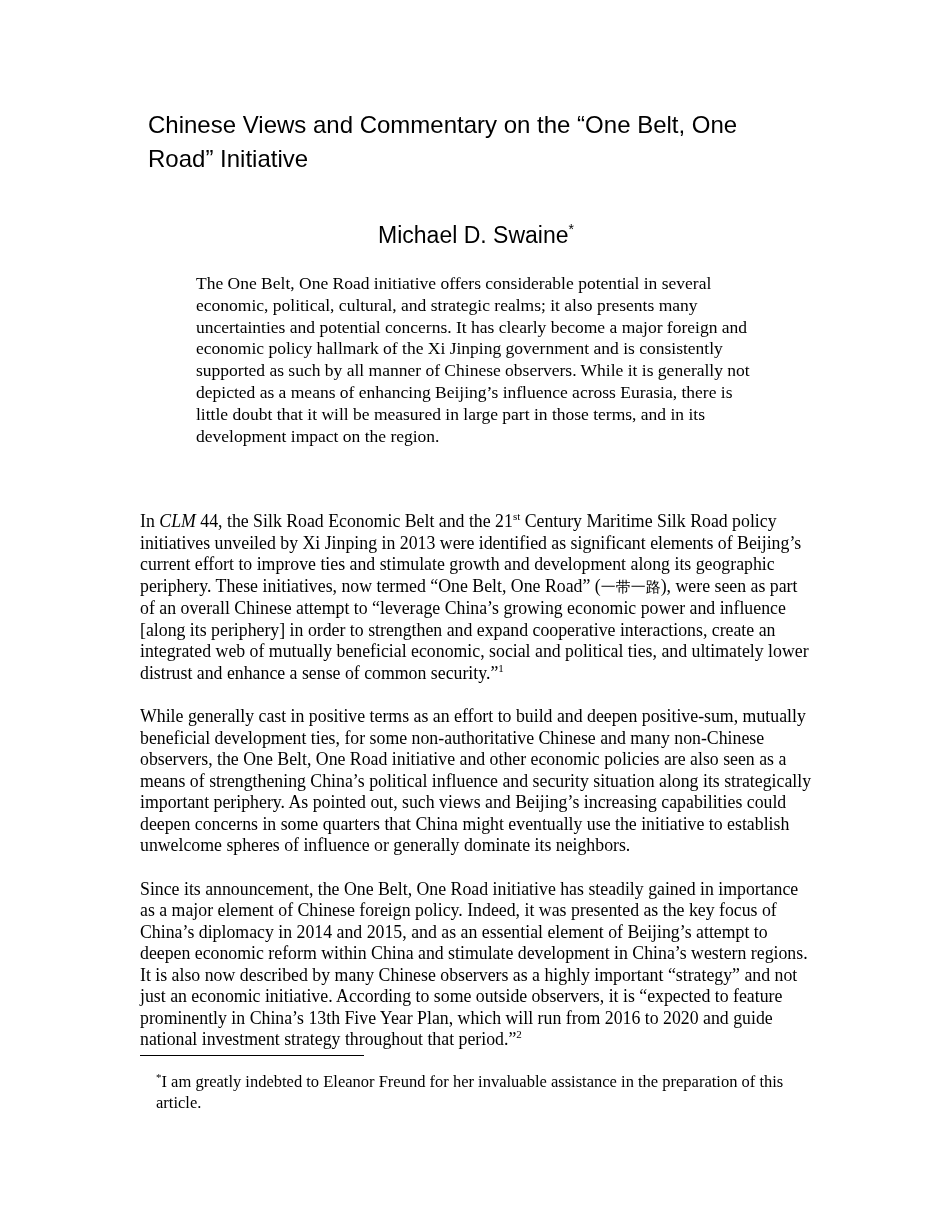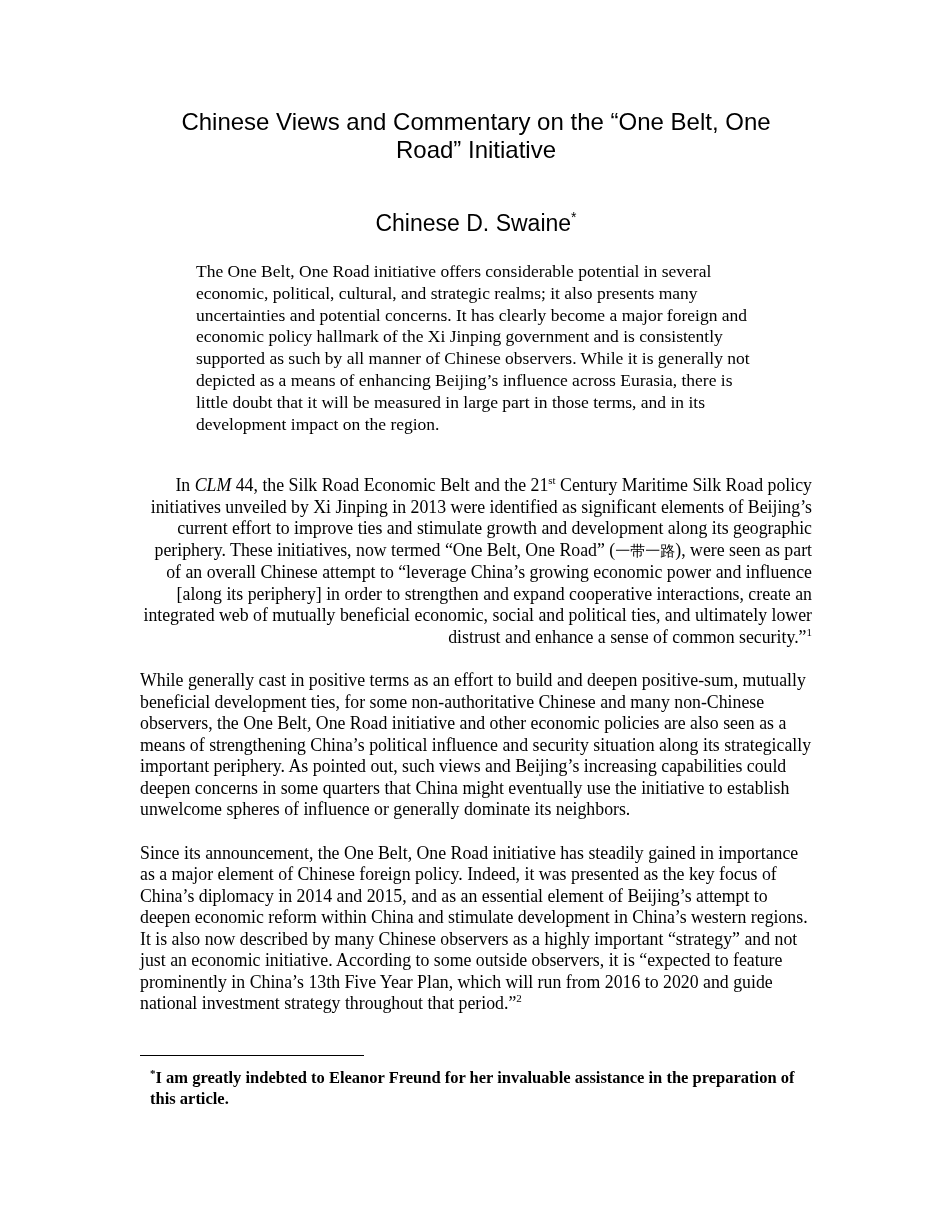--- a/index.html
+++ b/index.html
@@ -26,22 +26,21 @@
   }
   .content {
     position: absolute;
     left: 140px;
     top: 108px;
     width: 672px;
   }
   .title {
     font-family: "Liberation Sans", sans-serif;
     font-size: 24px;
-    line-height: 28px;
-    text-align: center;
+    line-height: 34px;
     margin: 0 0 0 0;
     padding: 0 8px;
     font-weight: normal;
   }
   .author {
     font-family: "Liberation Sans", sans-serif;
     font-size: 23px;
     line-height: 28px;
     text-align: center;
     margin: 45px 0 0 0;
@@ -60,22 +59,21 @@
     line-height: 21.8px;
     text-align: left;
   }
   p.body-par {
     font-size: 17.8px;
     line-height: 21.5px;
     margin: 22px 0 0 0;
     text-align: left;
   }
   p.body-par.first {
-    margin-top: 40px;
-    text-align: right;
+    margin-top: 64px;
   }
   .ital {
     font-style: italic;
   }
   sup {
     font-size: 11px;
     vertical-align: super;
     line-height: 0;
   }
   .cjk {
@@ -90,38 +88,37 @@
   }
   .footnote-rule {
     width: 224px;
     height: 1px;
     background: #000000;
     margin: 0 0 12px 0;
   }
   .footnote-text {
     font-size: 16.5px;
     line-height: 20.5px;
-    margin: 10px;
-    font-weight: bold;
+    margin: 16px;
   }
   .footnote-text sup {
     font-size: 11px;
   }
 </style>
 </head>
 <body>
 
 <div class="page">
 
   <div class="content">
 
     <h1 class="title">Chinese Views and Commentary on the “One Belt, One Road” Initiative</h1>
 
     <div class="author">
-      <span>Chinese D. Swaine</span><span class="star">*</span>
+      <span>Michael D. Swaine</span><span class="star">*</span>
     </div>
 
     <div class="abstract">The One Belt, One Road initiative offers considerable potential in several economic, political, cultural, and strategic realms; it also presents many uncertainties and potential concerns. It has clearly become a major foreign and economic policy hallmark of the Xi Jinping government and is consistently supported as such by all manner of Chinese observers. While it is generally not depicted as a means of enhancing Beijing’s influence across Eurasia, there is little doubt that it will be measured in large part in those terms, and in its development impact on the region.</div>
 
     <p class="body-par first" id="para-1"><span>In </span><span class="ital">CLM</span><span> 44, the Silk Road Economic Belt and the 21</span><sup>st</sup><span> Century Maritime Silk Road policy initiatives unveiled by Xi Jinping in 2013 were identified as significant elements of Beijing’s current effort to improve ties and stimulate growth and development along its geographic periphery. These initiatives, now termed “One Belt, One Road” (</span><span class="cjk">一带一路</span><span>), were seen as part of an overall Chinese attempt to “leverage China’s growing economic power and influence [along its periphery] in order to strengthen and expand cooperative interactions, create an integrated web of mutually beneficial economic, social and political ties, and ultimately lower distrust and enhance a sense of common security.”</span><sup>1</sup></p>
     <p class="body-par" id="para-2"><span>While generally cast in positive terms as an effort to build and deepen positive-sum, mutually beneficial development ties, for some non-authoritative Chinese and many non-Chinese observers, the One Belt, One Road initiative and other economic policies are also seen as a means of strengthening China’s political influence and security situation along its strategically important periphery. As pointed out, such views and Beijing’s increasing capabilities could deepen concerns in some quarters that China might eventually use the initiative to establish unwelcome spheres of influence or generally dominate its neighbors.</span></p>
     <p class="body-par" id="para-3"><span>Since its announcement, the One Belt, One Road initiative has steadily gained in importance as a major element of Chinese foreign policy. Indeed, it was presented as the key focus of China’s diplomacy in 2014 and 2015, and as an essential element of Beijing’s attempt to deepen economic reform within China and stimulate development in China’s western regions. It is also now described by many Chinese observers as a highly important “strategy” and not just an economic initiative. According to some outside observers, it is “expected to feature prominently in China’s 13th Five Year Plan, which will run from 2016 to 2020 and guide national investment strategy throughout that period.”</span><sup>2</sup></p>
 
   </div>
 

